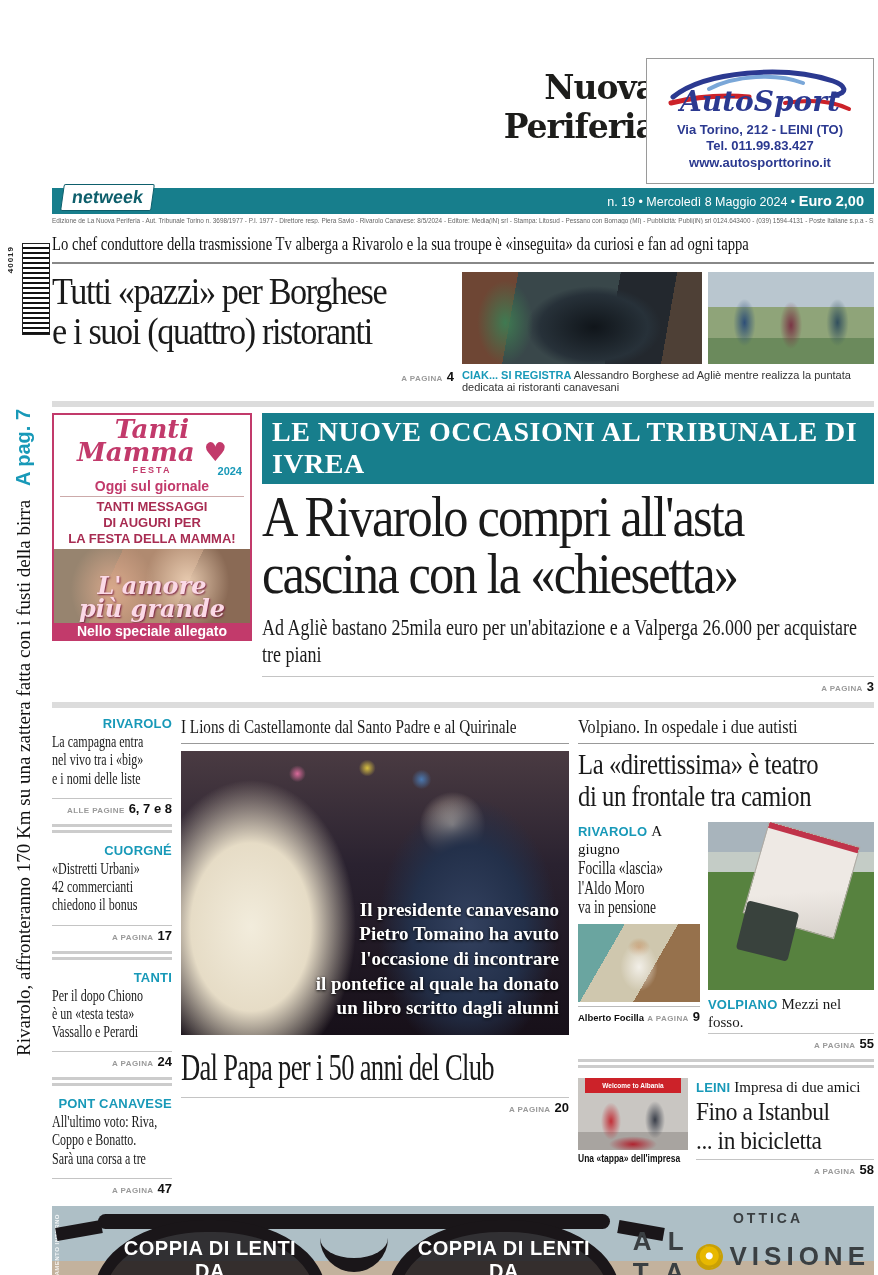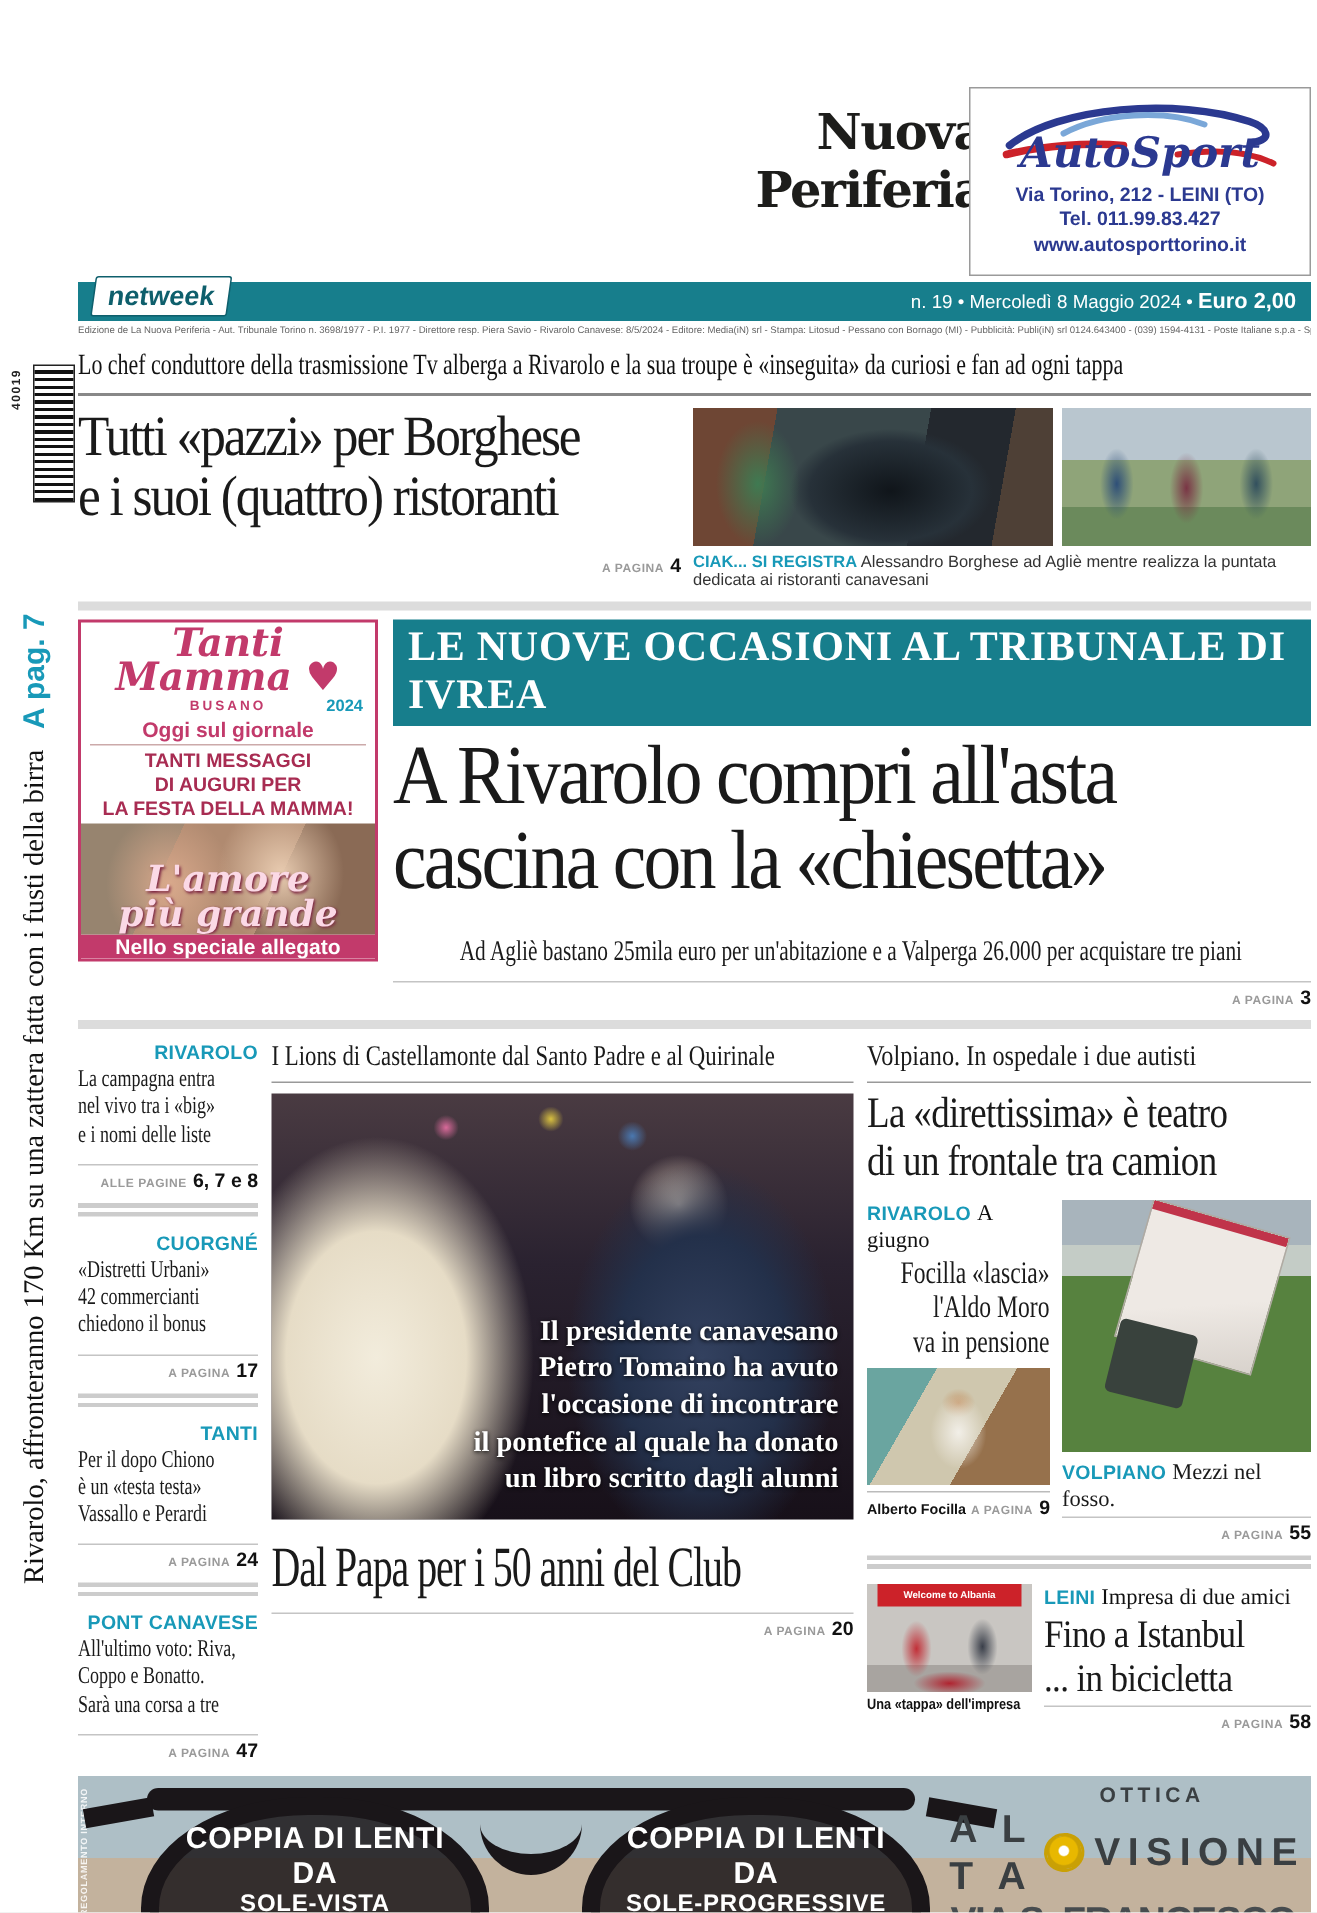--- a/index.html
+++ b/index.html
@@ -102,21 +102,21 @@
       radial-gradient(60px 70px at 68% 45%,#e8cbb0 0,transparent 70%),
       linear-gradient(115deg,#97846f 0 30%,#b08a70 30% 65%,#8a6a55 65%);}
   .mam-ovl{position:absolute;left:0;right:0;bottom:2px;text-align:center;
       font:italic 700 24px/0.95 "DejaVu Serif",serif;color:#fbd9e6;text-shadow:1px 1px 2px #7a2040;}
   .mam-foot{height:21px;background:#c23a6b;color:#fff;font:700 14px "Liberation Sans",sans-serif;
       display:flex;align-items:center;justify-content:center;margin-top:auto;}
   .lead-right{flex:1;min-width:0;}
   .banner{display:inline-block;background:#177e8c;color:#fff;font:700 28px "Liberation Serif",serif;
       padding:3px 10px 4px;letter-spacing:.5px;}
   .lead-head{font-size:56px;line-height:1.01;letter-spacing:-2px;margin-top:5px;}
-  .lead-sub{font-size:19px;margin-top:22px;text-align:center;}
+  .lead-sub{font-size:24px;margin-top:12px;}
   .lead-right .pr{margin-top:8px;}
 
   
   .threecol{display:flex;gap:9px;margin-top:8px;}
   .col1{width:120px;}
   .s-text{font-size:16px;line-height:1.14;margin-top:2px;}
   .col1 .pr{margin-top:10px;}
   .col2{width:388px;}
   .kickrow2{border-bottom:1px solid #999;padding-bottom:5px;}
   .kick2{font-size:19px;}
@@ -130,21 +130,21 @@
       linear-gradient(180deg,#4a3b42 0,#2a2230 40%,#171019 100%);}
   .pope-ovl{position:absolute;right:10px;bottom:14px;text-align:right;color:#fff;
       font:700 19px/1.3 "Liberation Serif",serif;text-shadow:0 1px 3px rgba(0,0,0,.95);}
   .head3{font-size:38px;letter-spacing:-1px;margin-top:10px;}
   .col2 .pr{margin-top:8px;}
   .col3{flex:1;min-width:0;}
   .head4{font-size:29px;line-height:1.1;margin-top:5px;letter-spacing:-.5px;}
   .r-row{display:flex;gap:8px;margin-top:9px;}
   .r-a{width:122px;}
   .lab-suffix{font-size:15px;color:#111;}
-  .foc-head{font-size:21px;line-height:1.1;margin-top:1px;text-align:right;}
+  .foc-head{font-size:18px;line-height:1.1;margin-top:1px;}
   .foc-photo{height:78px;margin-top:6px;background:
       radial-gradient(26px 34px at 50% 55%,#f2efe8 0,transparent 72%),
       radial-gradient(16px 14px at 50% 30%,#c59a6e 0,transparent 70%),
       linear-gradient(120deg,#6aa5a0 0 28%,#cfc7ae 28% 60%,#96714c 60%);}
   .foc-cap{display:flex;justify-content:space-between;align-items:baseline;border-top:1px solid #bbb;
       margin-top:4px;padding-top:2px;}
   .foc-name{font:700 9.5px "Liberation Sans",sans-serif;color:#111;}
   .r-b{flex:1;min-width:0;}
   .truck{height:168px;background:linear-gradient(180deg,#a8b4bc 0 18%,#c4ccc6 18% 30%,#57823f 30% 100%);}
   .truck::before{content:"";position:absolute;left:28%;top:6%;width:56%;height:56%;
@@ -264,21 +264,21 @@
         </div>
       </div>
     </section>
 
     <div class="hdiv"></div>
 
     <section class="lead">
       <div class="mamma">
         <div class="mam-top">
           <div class="mam-script"><span>Tanti Mamma</span> <span class="heart">♥</span></div>
-          <div class="mam-sub">BUSANO</div>
+          <div class="mam-sub">FESTA</div>
           <div class="mam-year">2024</div>
         </div>
         <div class="mam-tag">Oggi sul giornale</div>
         <div class="mam-msg prewrap">TANTI MESSAGGI
 DI AUGURI PER
 LA FESTA DELLA MAMMA!</div>
         <div class="mam-photo ph">
           <div class="mam-ovl prewrap">L'amore
 più grande</div>
         </div>

